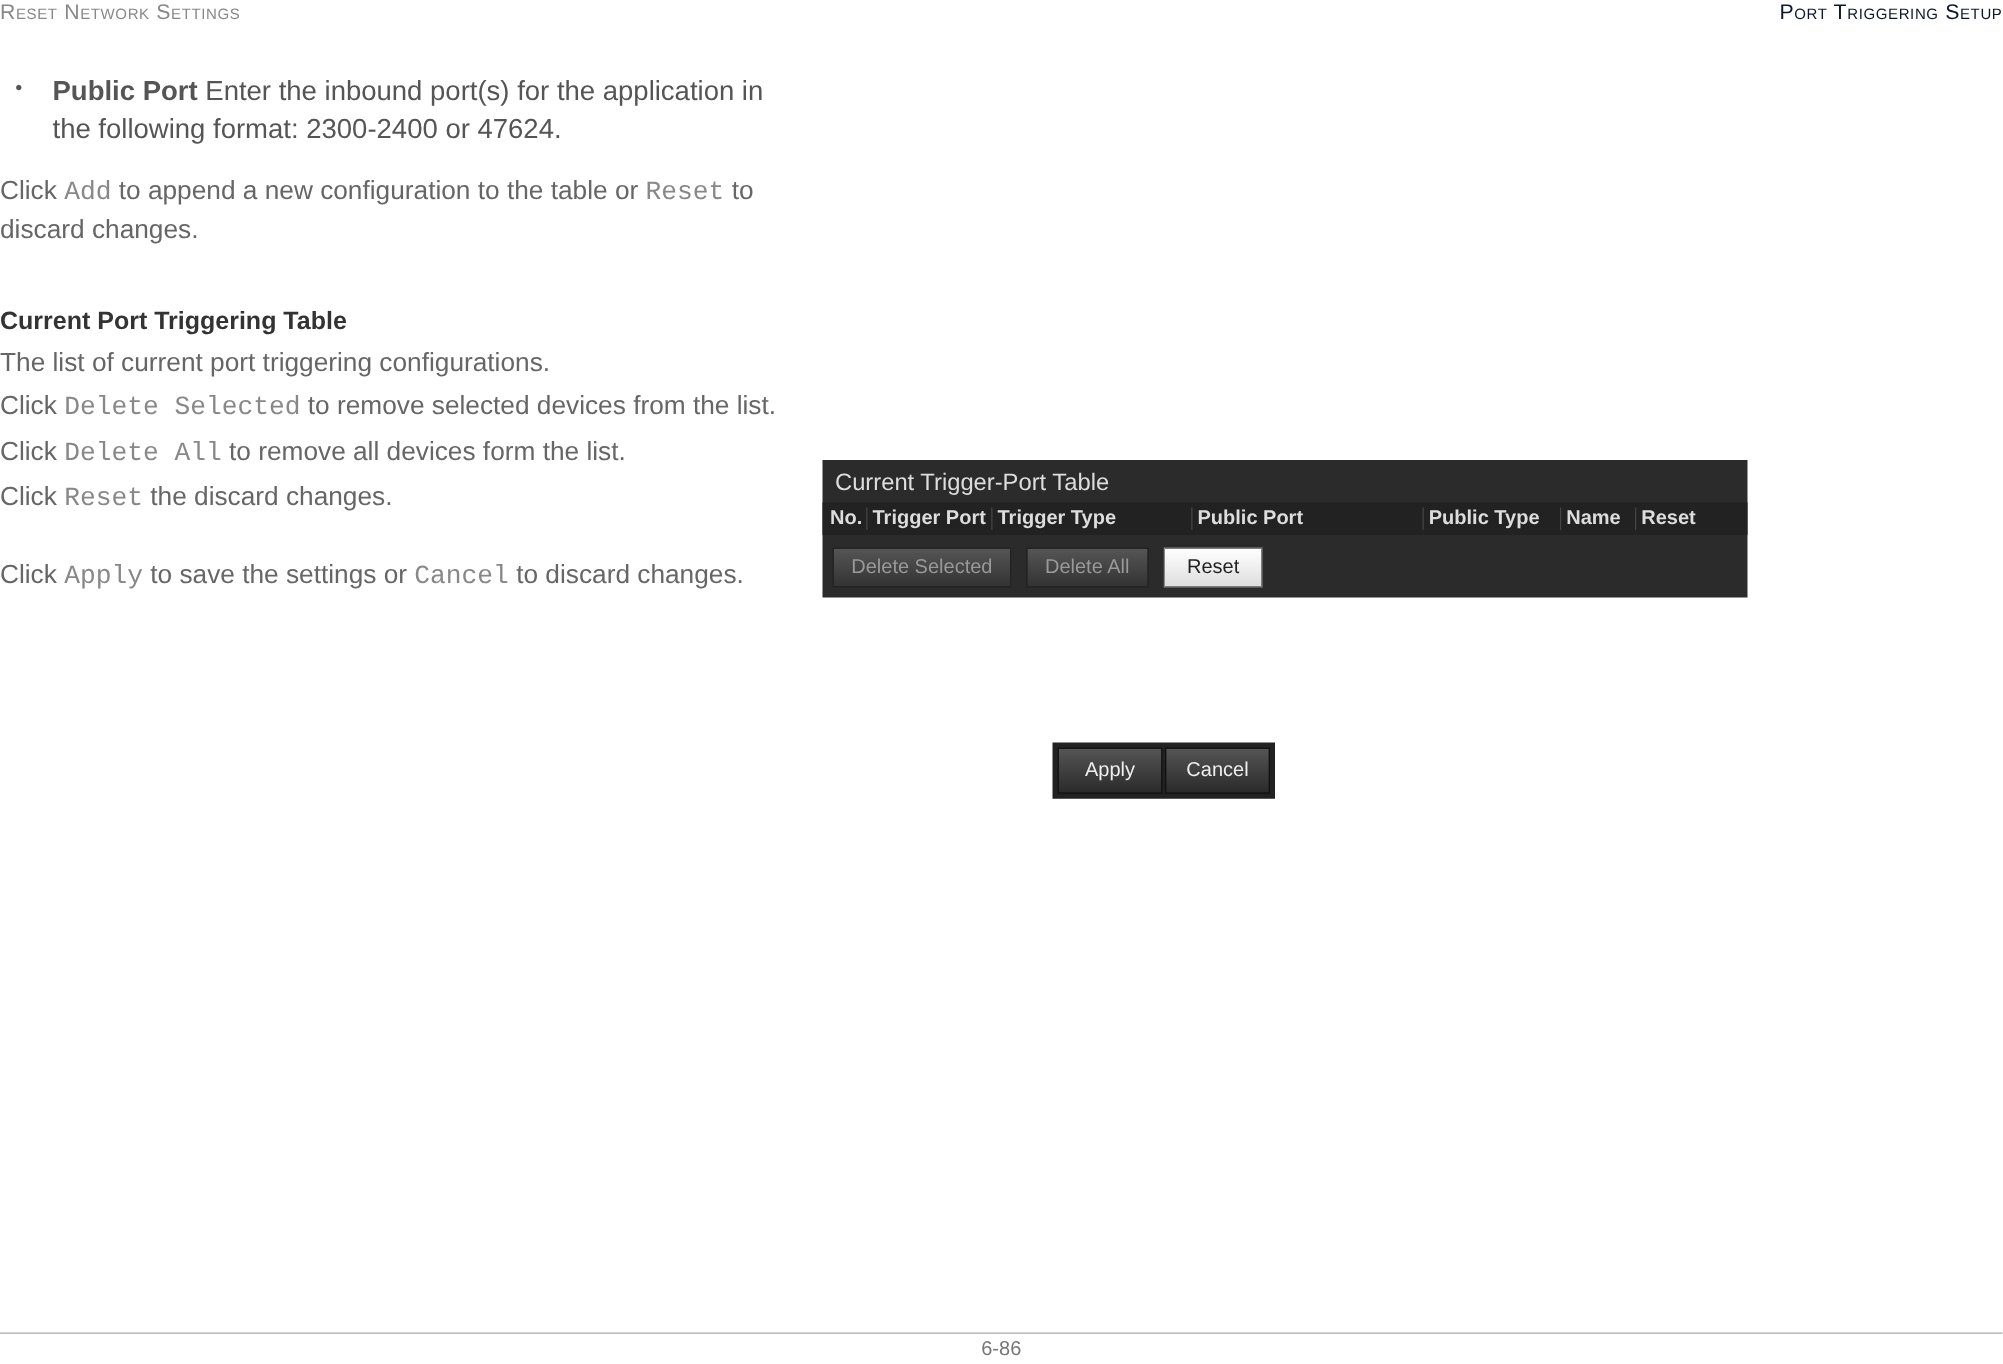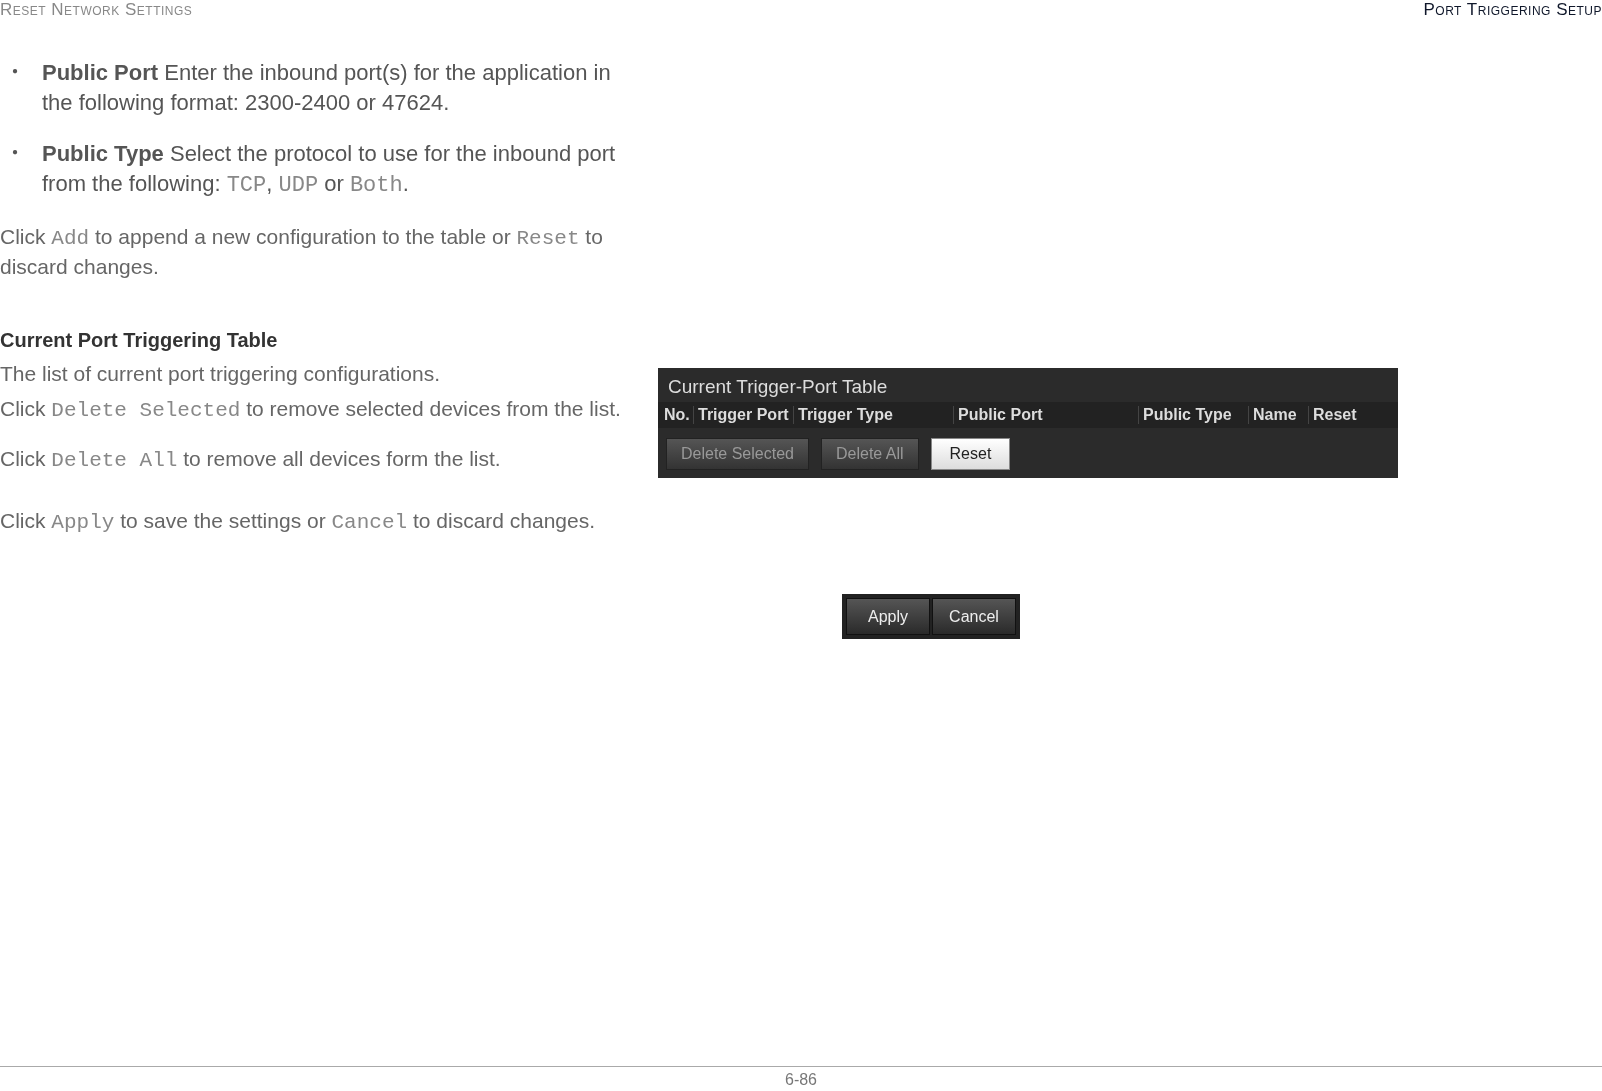--- a/index.html
+++ b/index.html
@@ -163,41 +163,41 @@
 <body>
 
 <div class="header-left">Reset Network Settings</div>
 <div class="header-right">Port Triggering Setup</div>
 
 <div class="content">
   <ul class="bullet-list">
     <li>
       <b>Public Port</b><span>  Enter the inbound port(s) for the application in the following format: 2300-2400 or 47624.</span>
     </li>
-    <li>
-      <b>Public Type</b><span>  Select the protocol to use for the inbound port from the following: </span><span class="mono">TCP</span><span>, </span><span class="mono">UDP</span><span> or </span><span class="mono">Both</span><span>.</span>
-    </li>
   </ul>
 
   <p class="para">
     <span>Click </span><span class="mono">Add</span><span> to append a new configuration to the table or </span><span class="mono">Reset</span><span> to discard changes.</span>
   </p>
 
   <h3 class="section-heading">Current Port Triggering Table</h3>
 
   <p class="para" style="margin-bottom:6px">The list of current port triggering configurations.</p>
 
-  <p class="para" style="margin-bottom:20px">
+  <p class="para" style="margin-bottom:6px">
     <span>Click </span><span class="mono">Delete Selected</span><span> to remove selected devices from the list.</span>
   </p>
 
   <p class="para" style="margin-bottom:6px">
     <span>Click </span><span class="mono">Delete All</span><span> to remove all devices form the list.</span>
   </p>
 
+  <p class="para">
+    <span>Click </span><span class="mono">Reset</span><span> the discard changes.</span>
+  </p>
 
   <p class="para" style="margin-top:32px">
     <span>Click </span><span class="mono">Apply</span><span> to save the settings or </span><span class="mono">Cancel</span><span> to discard changes.</span>
   </p>
 </div>
 
 <div class="ui-table-img">
   <div class="ui-table-title">Current Trigger-Port Table</div>
   <div class="ui-table-headers">
     <span style="width:34px">No.</span>

